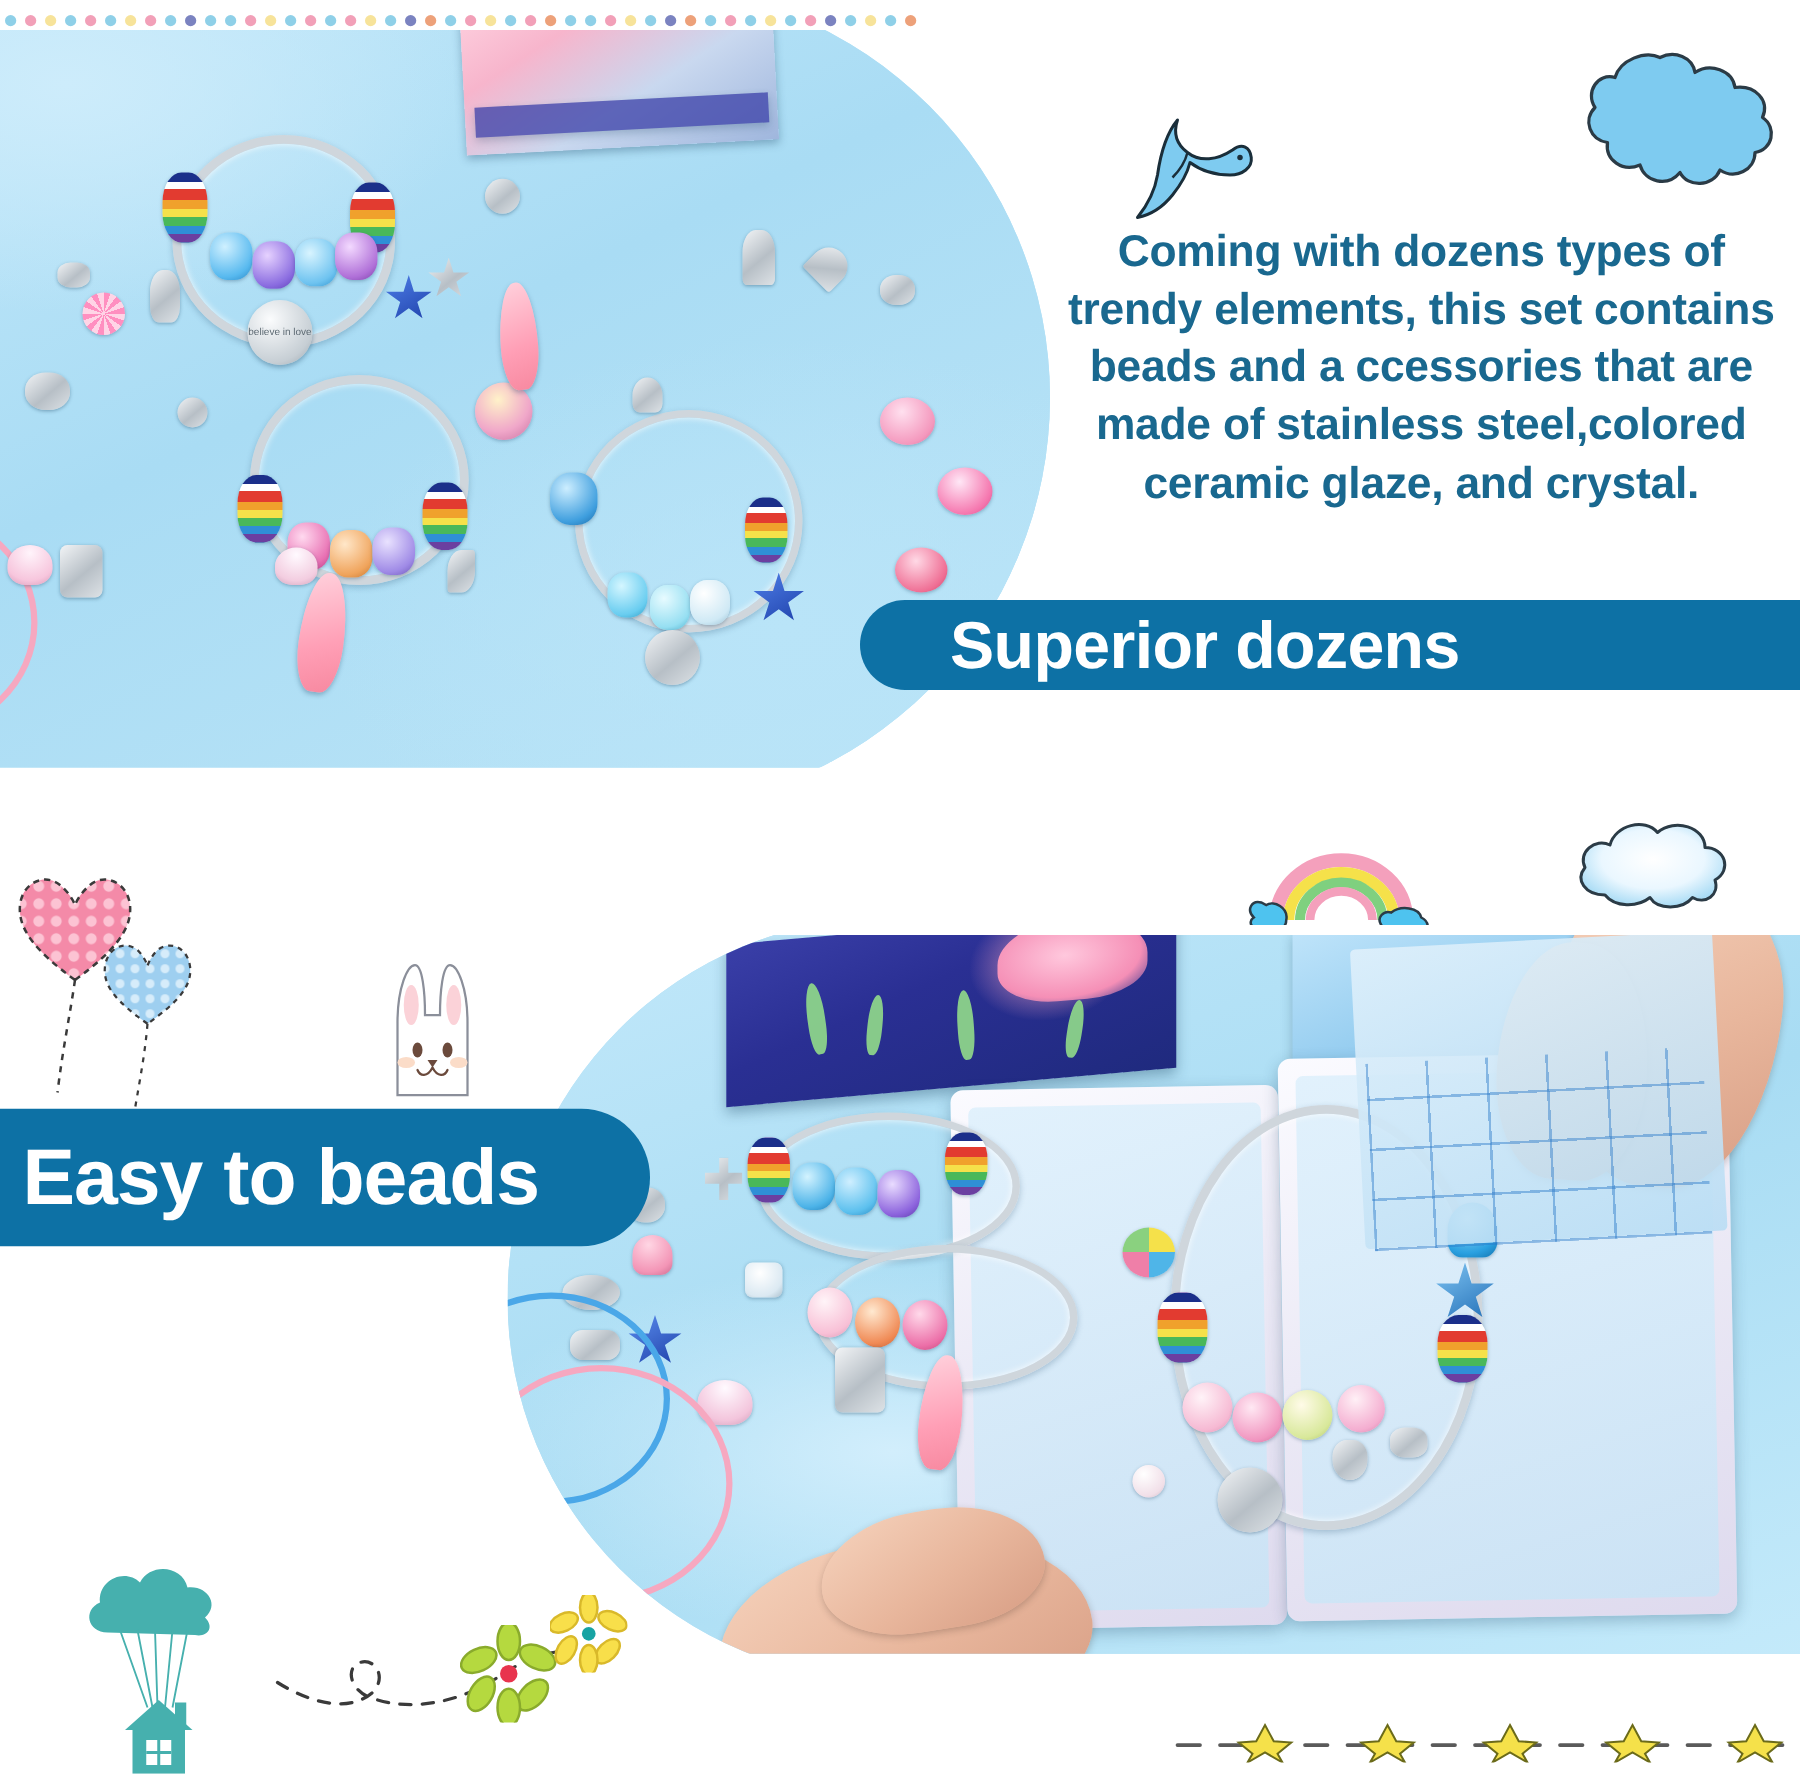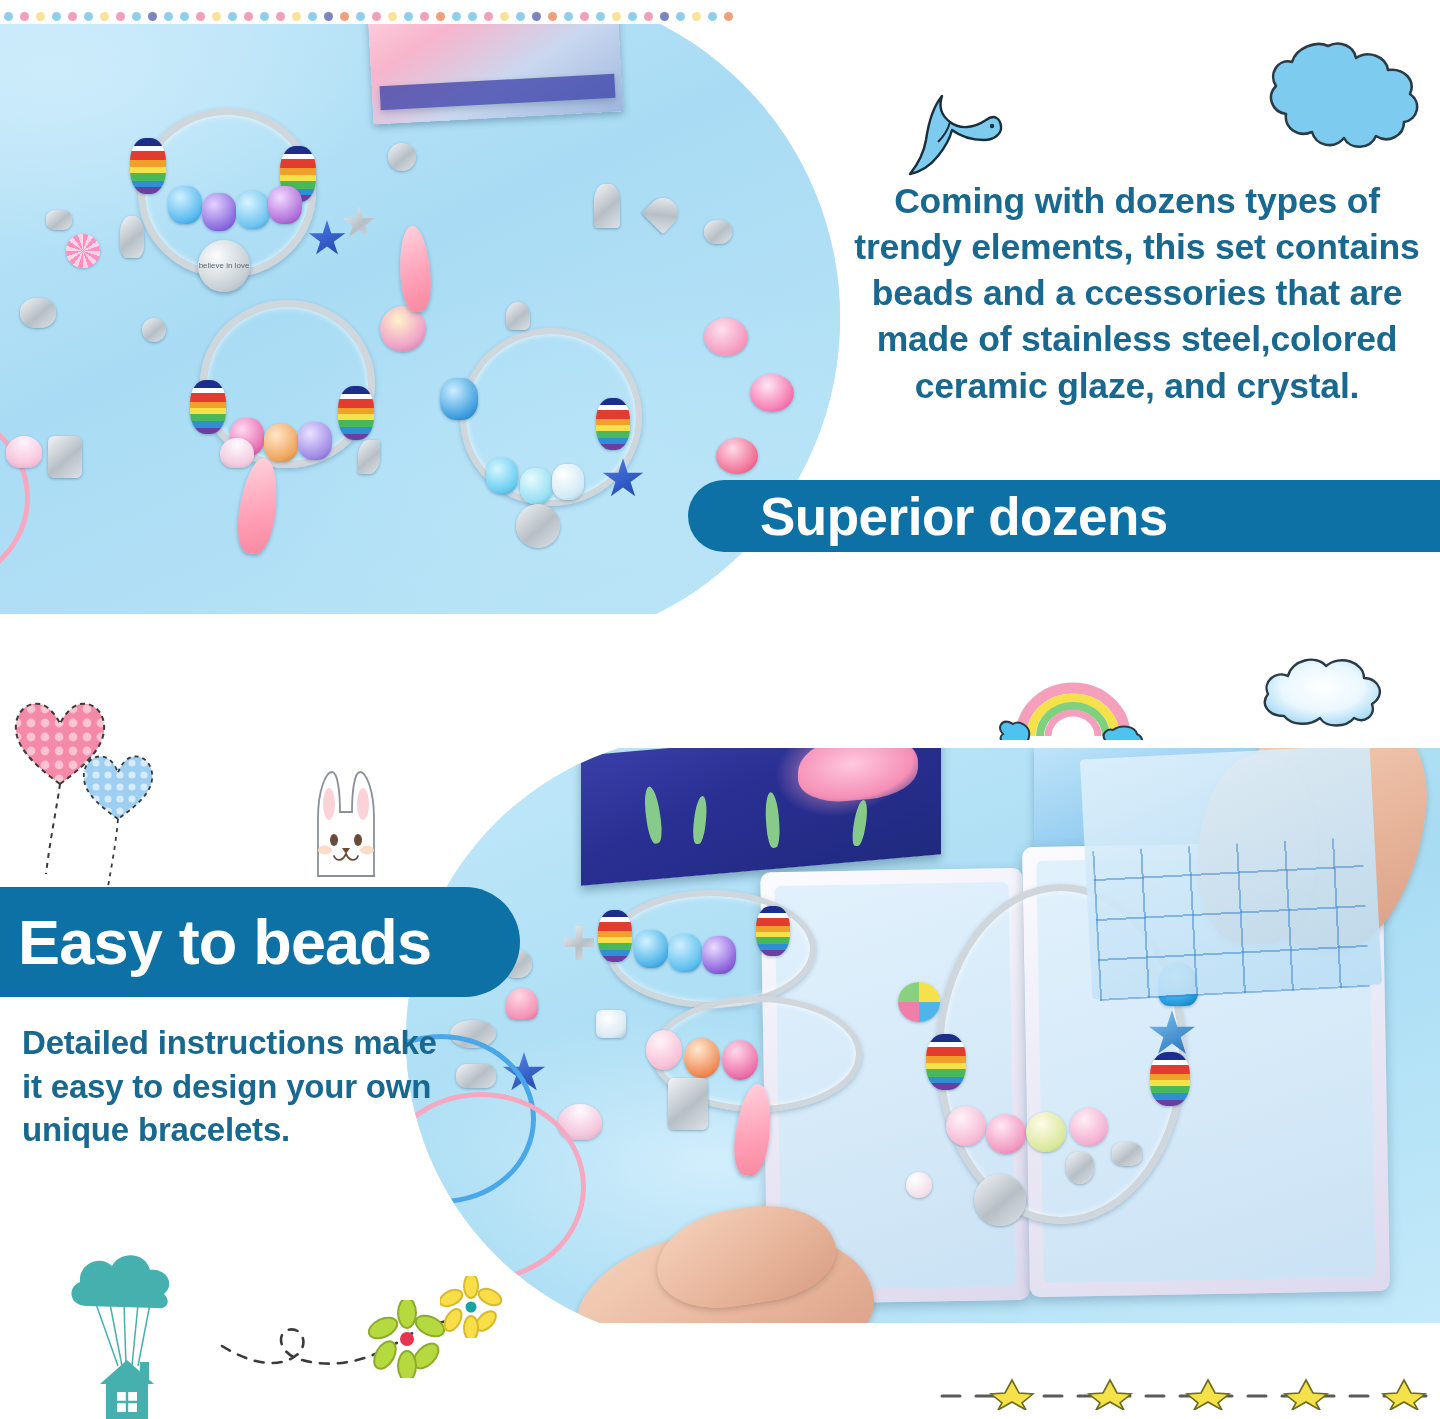--- a/index.html
+++ b/index.html
@@ -457,21 +457,20 @@
                   background:
                     repeating-linear-gradient(90deg, rgba(40,120,200,.45) 0 2px, rgba(40,120,200,0) 2px 48px),
                     repeating-linear-gradient(0deg, rgba(40,120,200,.45) 0 2px, rgba(40,120,200,0) 2px 40px);"></div>
     </div>
   </div>
 
   <div class="banner banner-left">
     <span>Easy to beads</span>
   </div>
 
-  <div class="sec2-text">Detailed instructions make it easy to design your own unique bracelets.</div>
 
   <div class="house-balloon" style="left:62px;top:1248px;width:120px;height:172px;">
     <svg width="120" height="172" viewBox="0 0 120 172">
       <path d="M24 58 C8 58 4 40 18 34 C16 16 38 6 50 18 C58 2 84 4 88 22
                C104 20 114 36 102 46 C110 54 104 62 94 60 Z" fill="#46b0ae"></path>
       <path d="M34 56 L56 118 M48 56 L60 118 M62 56 L64 118 M76 56 L70 118 M88 56 L76 118" fill="none" stroke="#46b0ae" stroke-width="1.5"></path>
       <rect x="44" y="136" width="42" height="36" fill="#46b0ae"></rect>
       <path d="M38 136 L65 112 L92 136 Z" fill="#46b0ae"></path>
       <rect x="78" y="114" width="9" height="18" fill="#46b0ae"></rect>
       <rect x="55" y="144" width="20" height="20" fill="#ffffff"></rect>

